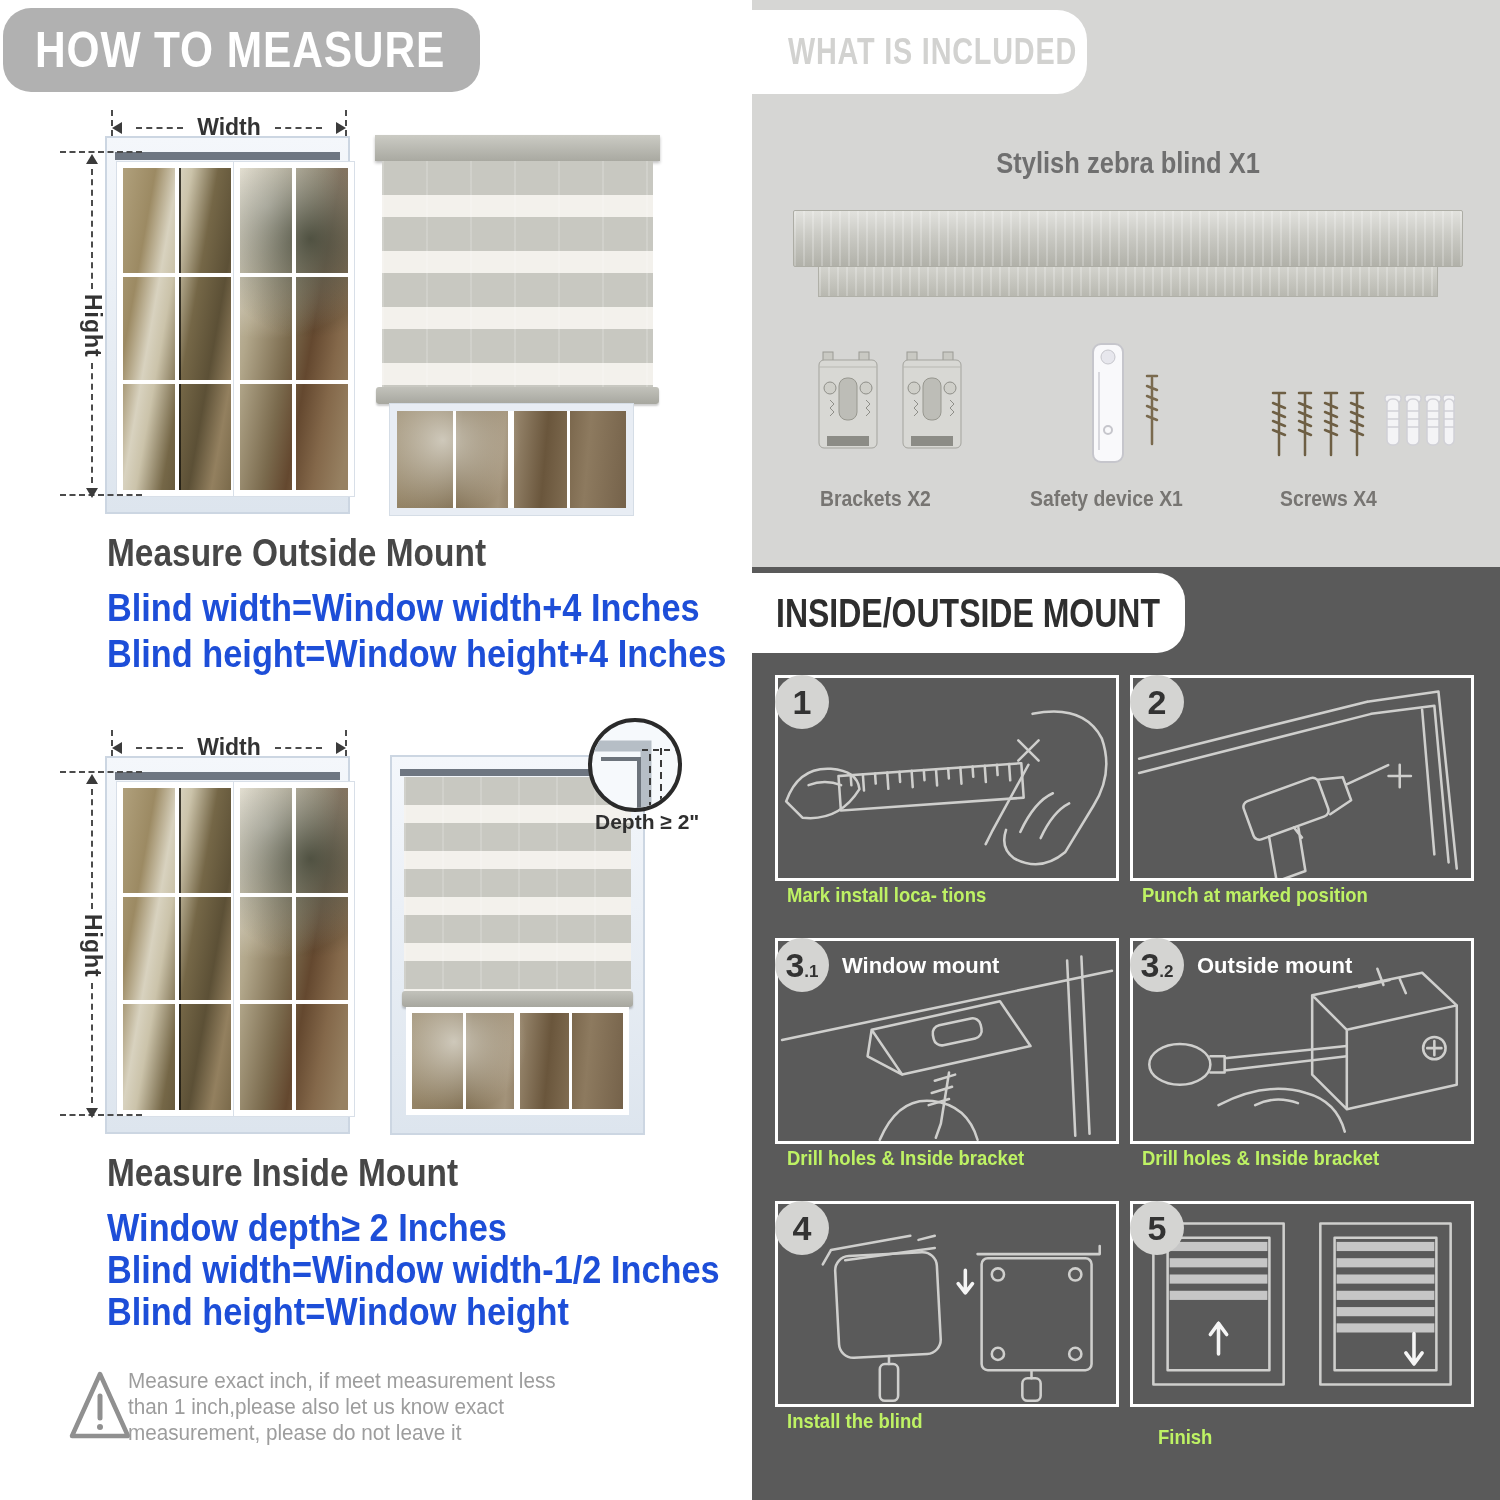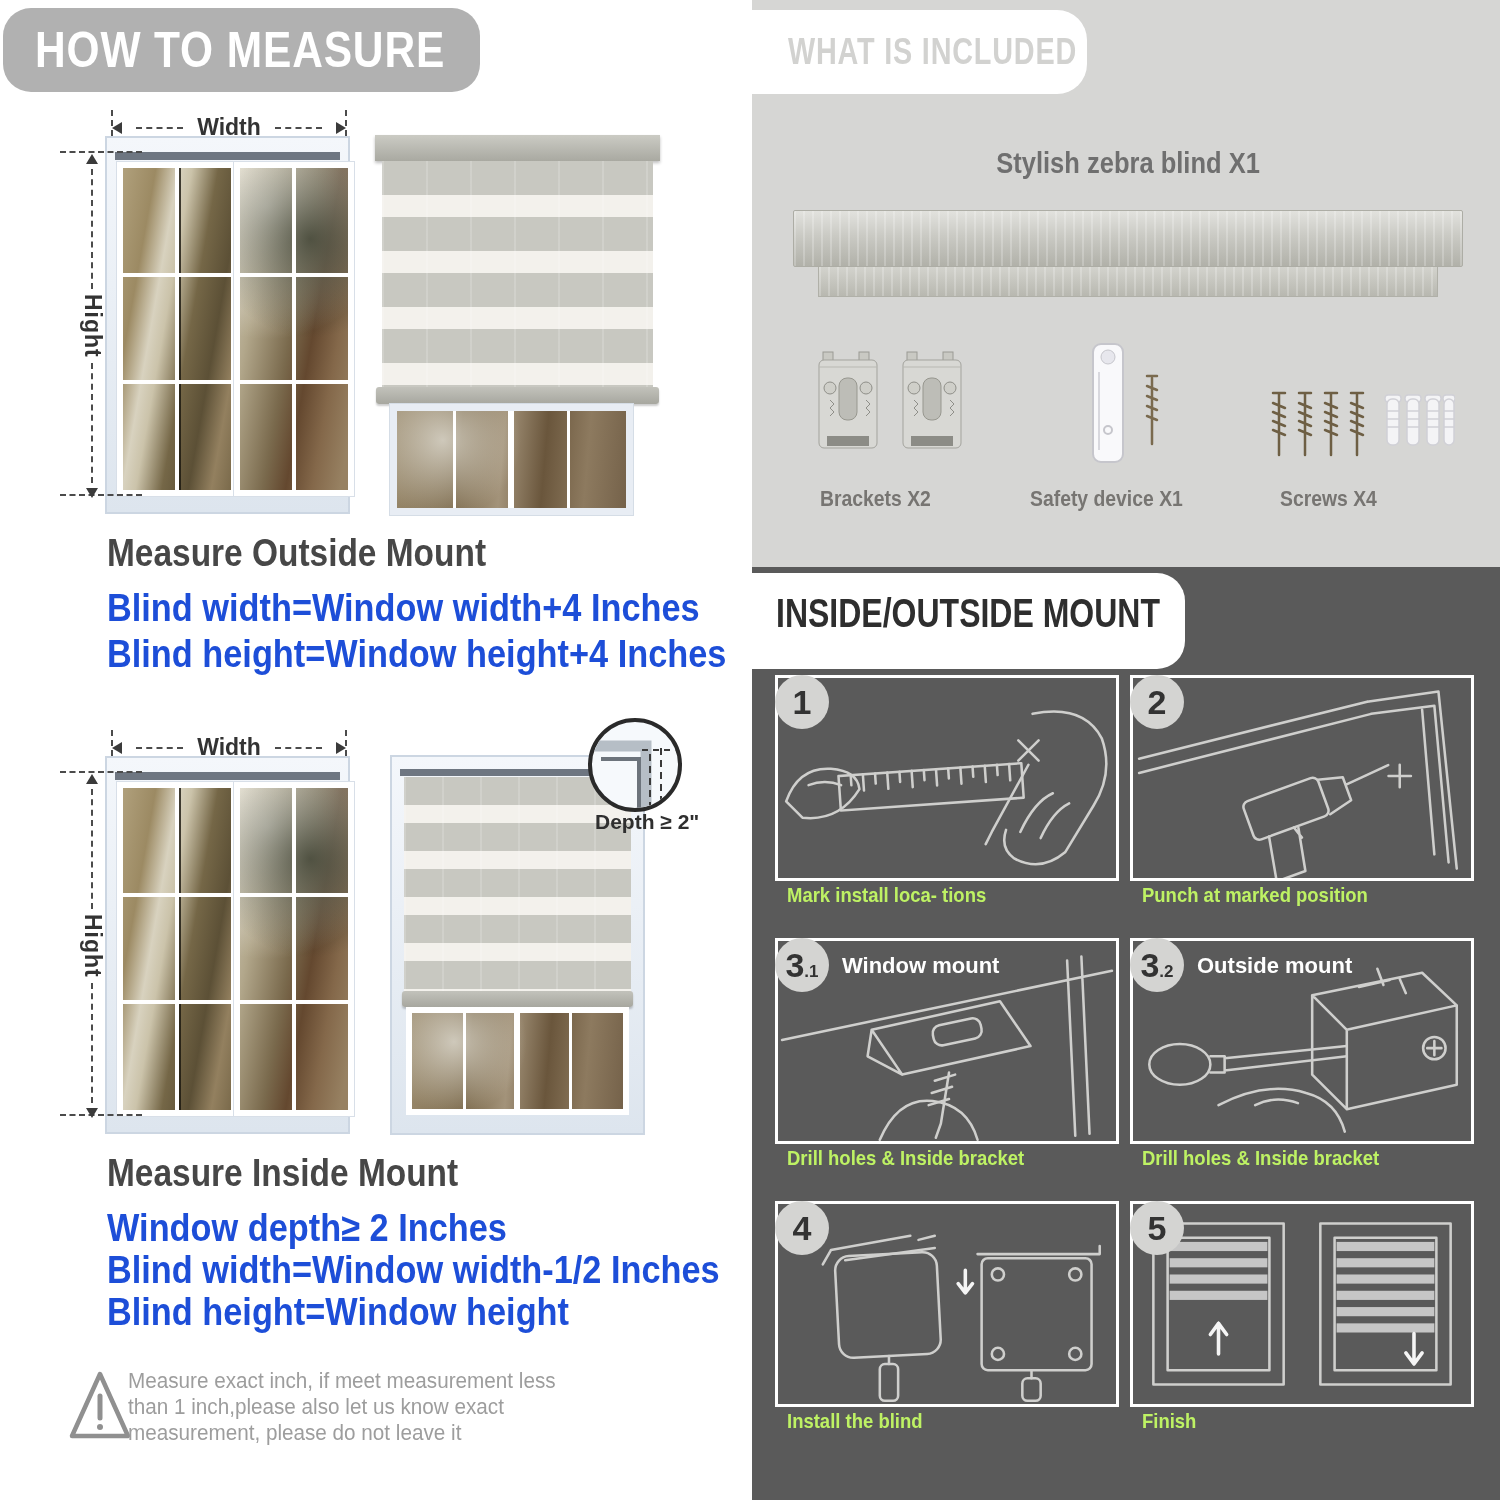--- a/index.html
+++ b/index.html
@@ -75,21 +75,21 @@
   .headrail-top{left:41px;top:210px;width:670px;height:57px;border:1px solid #adada5;border-radius:2px;
      background-image:repeating-linear-gradient(90deg,rgba(255,255,255,.22) 0 2px,transparent 2px 9px),
                       linear-gradient(180deg,#e2e2de 0%,#cacac4 45%,#b1b1a9 100%);}
   .headrail-bot{left:66px;top:267px;width:620px;height:30px;border:1px solid #b0b0a8;border-top:none;
      background-image:repeating-linear-gradient(90deg,rgba(255,255,255,.22) 0 2px,transparent 2px 9px),
                       linear-gradient(180deg,#d3d3cd,#b8b8b0);}
   .inc-label{top:486px;font-weight:bold;font-size:22px;color:#777572;}
 
   
   .sec-mount{left:752px;top:567px;width:748px;height:933px;background:#5a5a5a;}
-  .mnt-header{left:0;top:6px;width:433px;height:96px;background:#fff;border-radius:0 28px 28px 0;
+  .mnt-header{left:0;top:6px;width:433px;height:80px;background:#fff;border-radius:0 28px 28px 0;
               font-weight:bold;font-size:40px;line-height:80px;color:#2e2e2e;padding-left:24px;}
   .step{position:absolute;width:338px;height:200px;border:3px solid #fff;}
   .badge{position:absolute;top:-3px;left:-3px;width:54px;height:54px;border-radius:50%;background:#d4d4d2;
          display:flex;align-items:center;justify-content:center;color:#333;font-weight:bold;font-size:34px;}
   .badge .sub{font-size:17px;margin-top:14px;}
   .step-title{position:absolute;left:64px;top:12px;font-weight:bold;font-size:22px;color:#fff;}
   .caption{position:absolute;font-weight:bold;font-size:21px;color:#bef264;}
   .illus{position:absolute;inset:0;width:100%;height:100%;}
   .illus .ln{stroke:#cfcfcd;fill:none;stroke-width:2.5;stroke-linecap:round;stroke-linejoin:round;}
   .illus .solid{fill:#c6c6c6;stroke:none;}
@@ -400,16 +400,16 @@
       <div class="badge">
           <span>5</span>
         </div>
     </div>
 
     <p class="abs caption" style="left:35px;top:316px;margin:0;"><span class="cx">Mark install loca- tions</span></p>
     <p class="abs caption" style="left:390px;top:316px;margin:0;"><span class="cx">Punch at  marked position</span></p>
     <p class="abs caption" style="left:35px;top:579px;margin:0;"><span class="cx">Drill holes &amp;  Inside bracket</span></p>
     <p class="abs caption" style="left:390px;top:579px;margin:0;"><span class="cx">Drill holes &amp;  Inside bracket</span></p>
     <p class="abs caption" style="left:35px;top:842px;margin:0;"><span class="cx">Install the blind</span></p>
-    <p class="abs caption" style="left:390px;top:842px;margin:0;"><span class="cx">Finish</span></p>
+    <p class="abs caption" style="left:390px;top:842px;margin:16px;"><span class="cx">Finish</span></p>
   </section>
 
 </div>
 
 </body></html>

